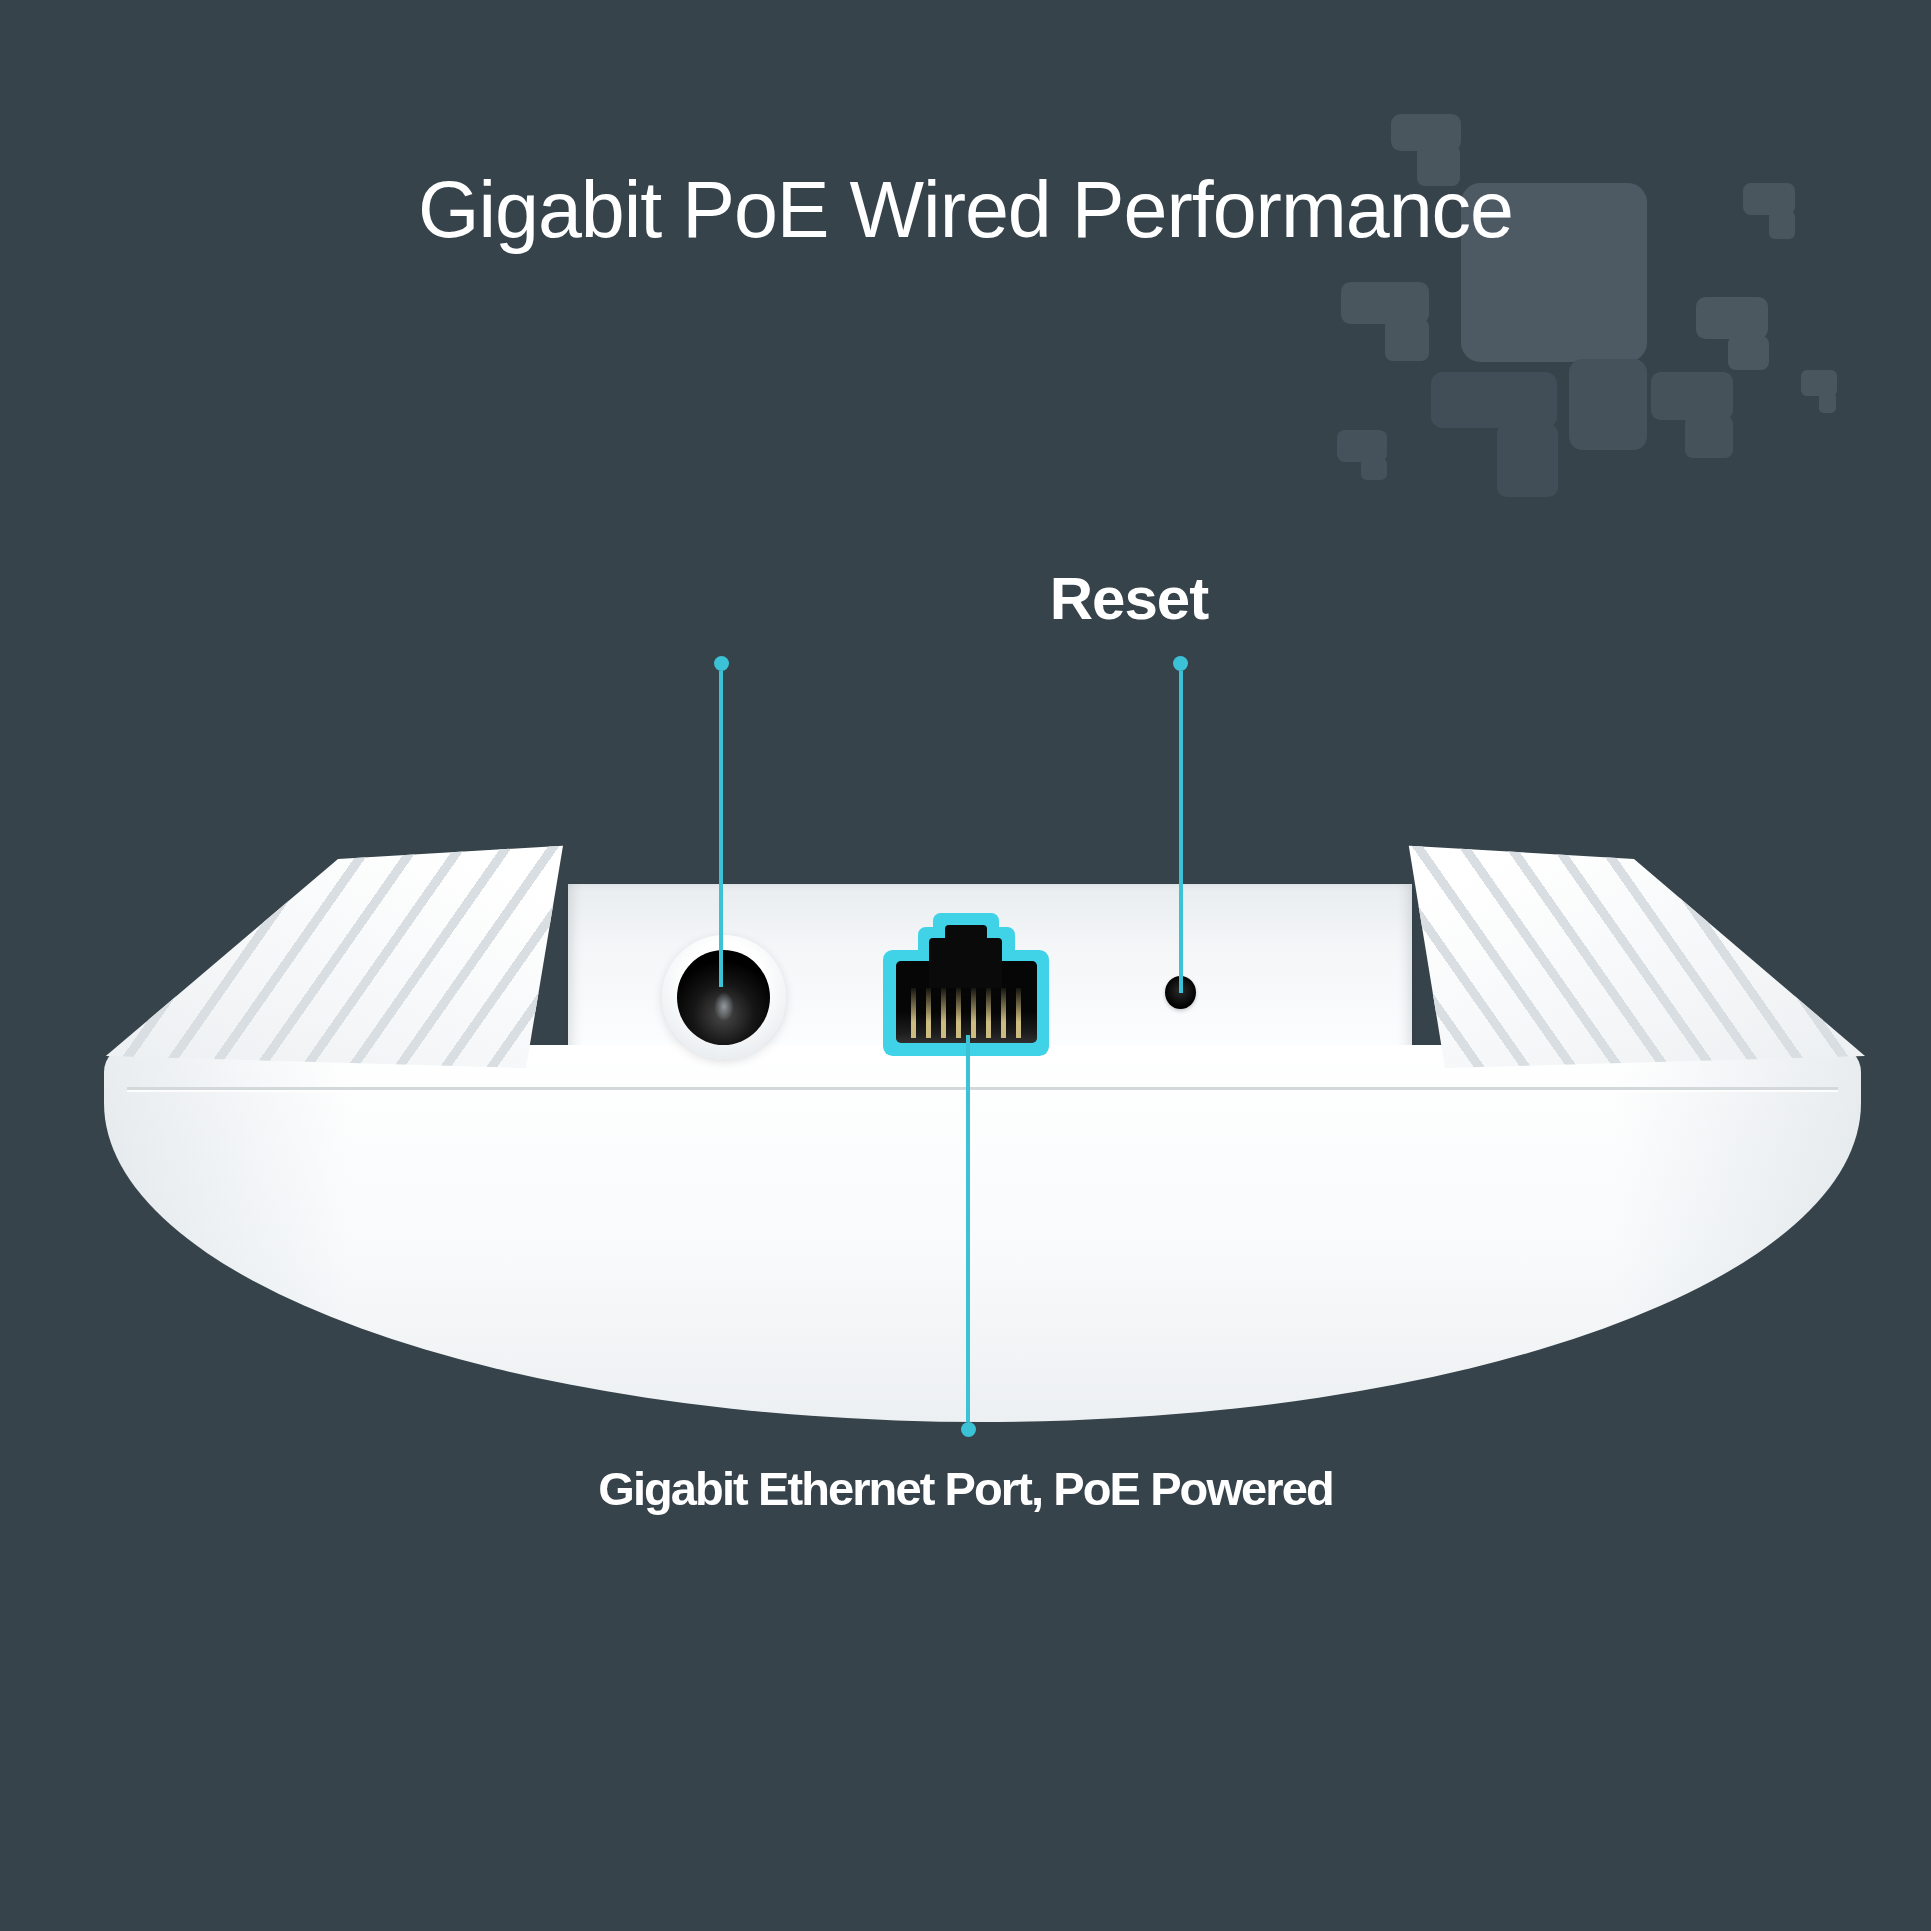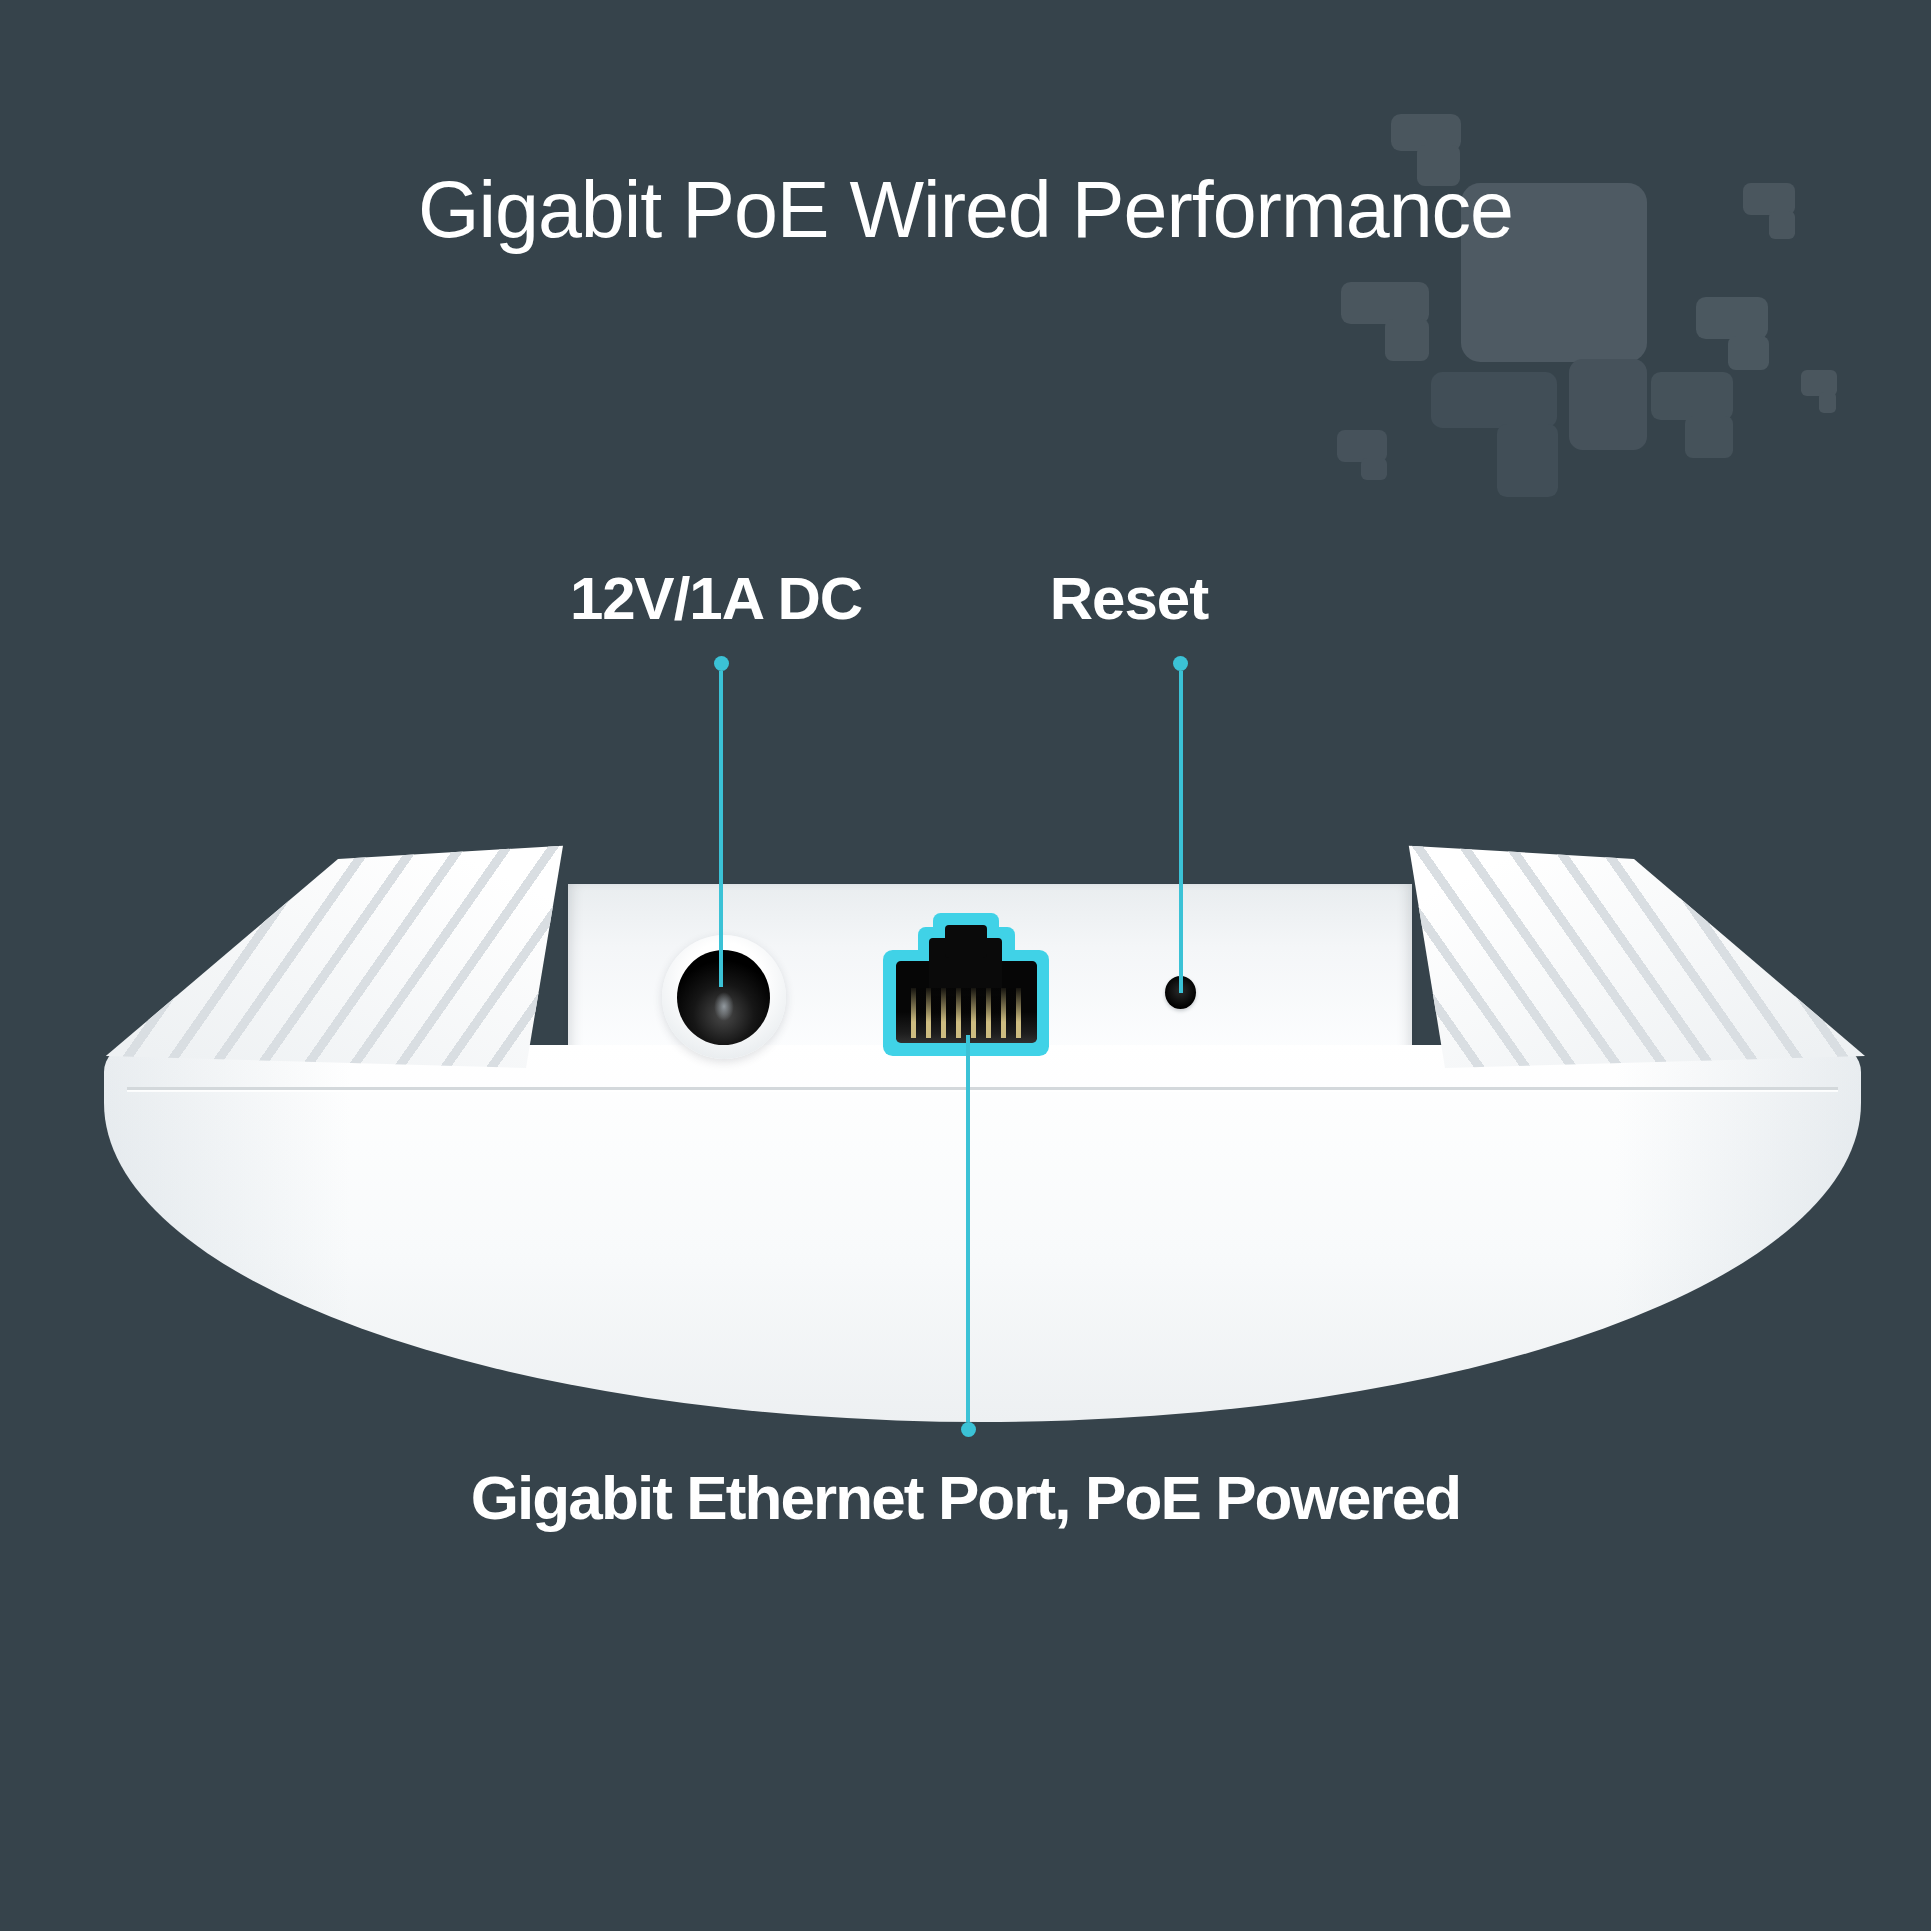--- a/index.html
+++ b/index.html
@@ -4,21 +4,21 @@
 <style>
   html,body{margin:0;padding:0;}
   body{font-family:"Liberation Sans", sans-serif; background:#36434B;}
   .canvas{position:relative;width:1931px;height:1931px;overflow:hidden;background:var(--background,#36434B);}
   .abs{position:absolute;}
 
   
   .title{left:0;right:0;top:165px;text-align:center;color:var(--text,#fff);
          font-size:79px;font-weight:400;letter-spacing:-1px;line-height:1.15;}
   .bottom-label{left:0;right:0;top:1462px;text-align:center;color:var(--text,#fff);
-         font-size:62px;font-weight:700;letter-spacing:-1.9px;line-height:1.15;}
+         font-size:47px;font-weight:700;letter-spacing:-1.9px;line-height:1.15;}
   .port-label{top:564px;color:var(--text,#fff);font-size:60px;font-weight:700;
          letter-spacing:-1px;line-height:1.15;transform:translateX(-50%);white-space:nowrap;}
   .port-label.dc{left:716px;}
   .port-label.reset{left:1129px;}
 
   
   .callout-line{width:3.9px;background:var(--accent,#3BC2D6);}
   .callout-dot{width:15.4px;height:15.4px;border-radius:50%;background:var(--accent,#3BC2D6);}
   .line-dc{left:719px;top:671px;height:316px;}
   .dot-dc{left:714px;top:656px;}
@@ -131,21 +131,20 @@
       <div class="abs eth-cyan c3"></div>
       <div class="abs eth-black b1"></div>
       <div class="abs eth-black b2"></div>
       <div class="abs eth-black b3"></div>
       <div class="abs eth-pins"></div>
     </div>
 
     <div class="abs reset-hole"></div>
   </div>
 
-  <div class="abs port-label dc">12V/1A DC</div>
   <div class="abs port-label reset">Reset</div>
 
   <div class="abs callout-dot dot-dc"></div>
   <div class="abs callout-line line-dc"></div>
 
   <div class="abs callout-dot dot-reset"></div>
   <div class="abs callout-line line-reset"></div>
 
   <div class="abs callout-line line-eth"></div>
   <div class="abs callout-dot dot-eth"></div>

